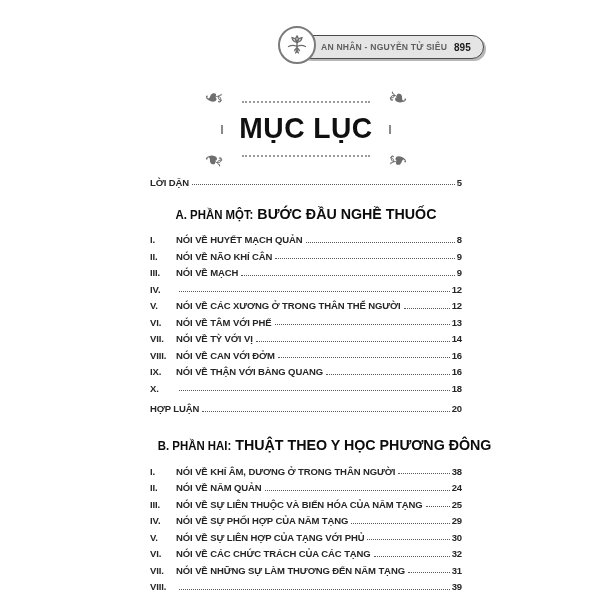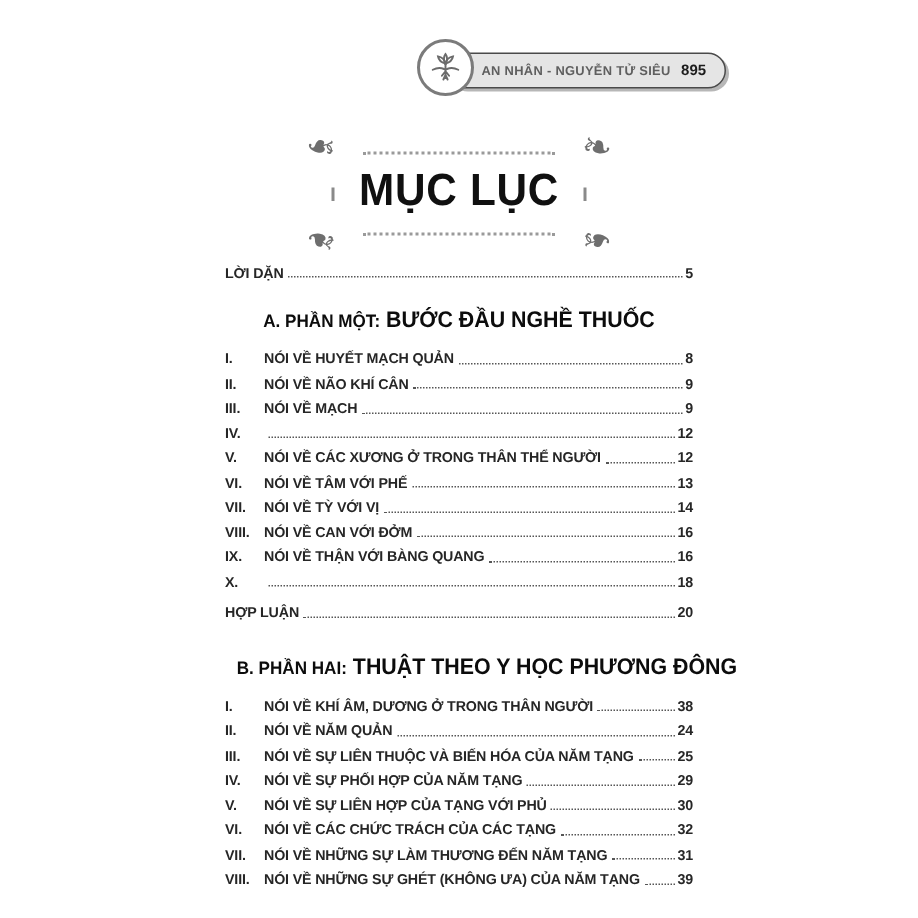--- a/index.html
+++ b/index.html
@@ -253,19 +253,18 @@
 
   <div class="toc-row">
     <span class="toc-num">VII.</span>
     <span class="toc-label">NÓI VỀ NHỮNG SỰ LÀM THƯƠNG ĐẾN NĂM TẠNG</span>
     <span class="toc-dots"></span>
     <span class="toc-page">31</span>
   </div>
 
   <div class="toc-row">
     <span class="toc-num">VIII.</span>
-    <span class="toc-label">NÓI VỀ NHỮNG SỰ GHÉT (KHÔNG ƯA) CỦA NĂM TẠNG</span>
     <span class="toc-dots"></span>
     <span class="toc-page">39</span>
   </div>
 </div>
 
 </div>
 
 </body></html>

